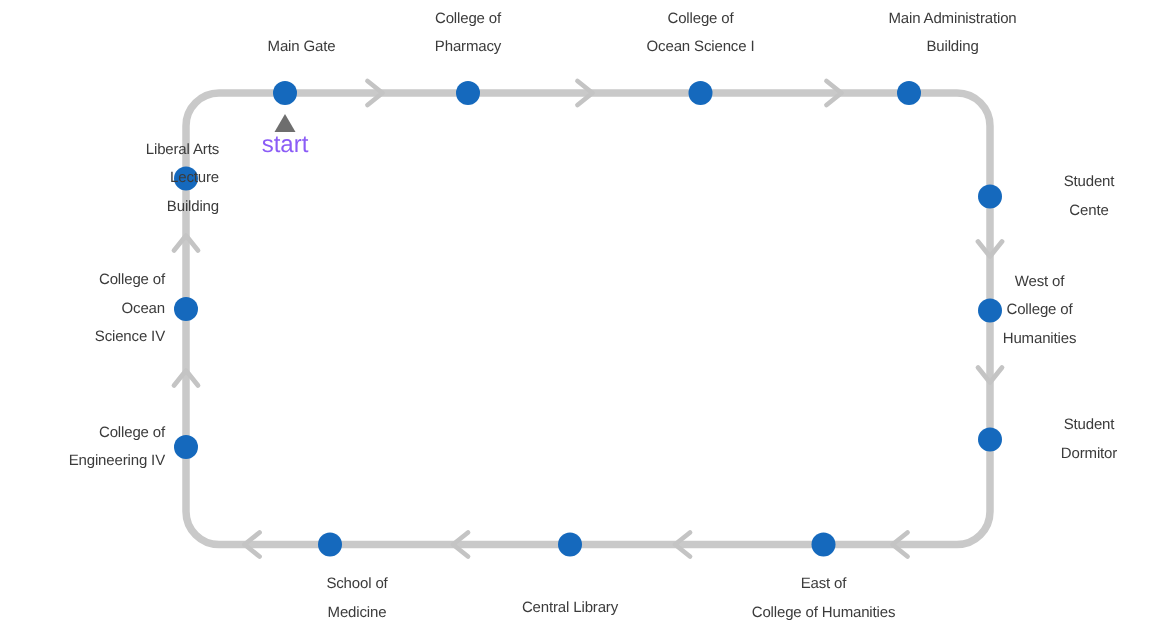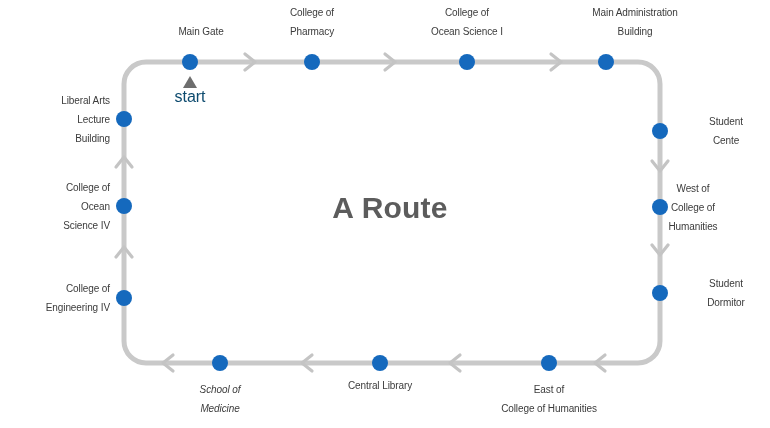--- a/index.html
+++ b/index.html
@@ -32,21 +32,21 @@
     font-weight:bold;
     color:#5c5c5c;
     letter-spacing:0.2px;
     white-space:nowrap;
   }
   #startLabel{
     position:absolute;
     left:190px;top:88px;
     transform:translateX(-50%);
     font-size:16px;
-    color:#0c4a6e;
+    color:#8b5cf6;
     white-space:nowrap;
   }
 </style>
 </head>
 <body>
 
 <div id="stage">
 
   <svg id="routeSvg" viewBox="0 0 770 428" xmlns="http://www.w3.org/2000/svg">
     <g id="routePathGroup">
@@ -95,29 +95,28 @@
 Building</div>
       <div class="label lft" style="top: 131px; left: 682px; width: 88px;">Student
 Cente</div>
       <div class="label lft" style="top: 207px; left: 649px; width: 88px;">West of
 College of
 Humanities</div>
       <div class="label lft" style="top: 293px; left: 682px; width: 88px;">Student
 Dormitor</div>
       <div class="label ctr" style="top: 380px; left: 549px;">East of
 College of Humanities</div>
-      <div class="label ctr" style="top: 376px; left: 380px;">Central Library</div>
-      <div class="label ctr" style="top: 380px; left: 220px; font-style: italic;">School of
+      <div class="label ctr" style="top: 396px; left: 380px;">Central Library</div>
+      <div class="label ctr" style="top: 380px; left: 238px;">School of
 Medicine</div>
       <div class="label rgt" style="top: 298px; left: 0px; width: 110px;">College of
 Engineering IV</div>
       <div class="label rgt" style="top: 206px; left: 0px; width: 110px;">College of
 Ocean
 Science IV</div>
-      <div class="label rgt" style="top: 119px; left: 0px; width: 110px;">Liberal Arts
+      <div class="label rgt" style="top: 119px; left: 0px; width: 110px; padding-left: 36px;">Liberal Arts
 Lecture
 Building</div>
     </div>
 
-  <div id="routeTitle">A Route</div>
   <div id="startLabel">start</div>
 
 </div>
 
 </body></html>

